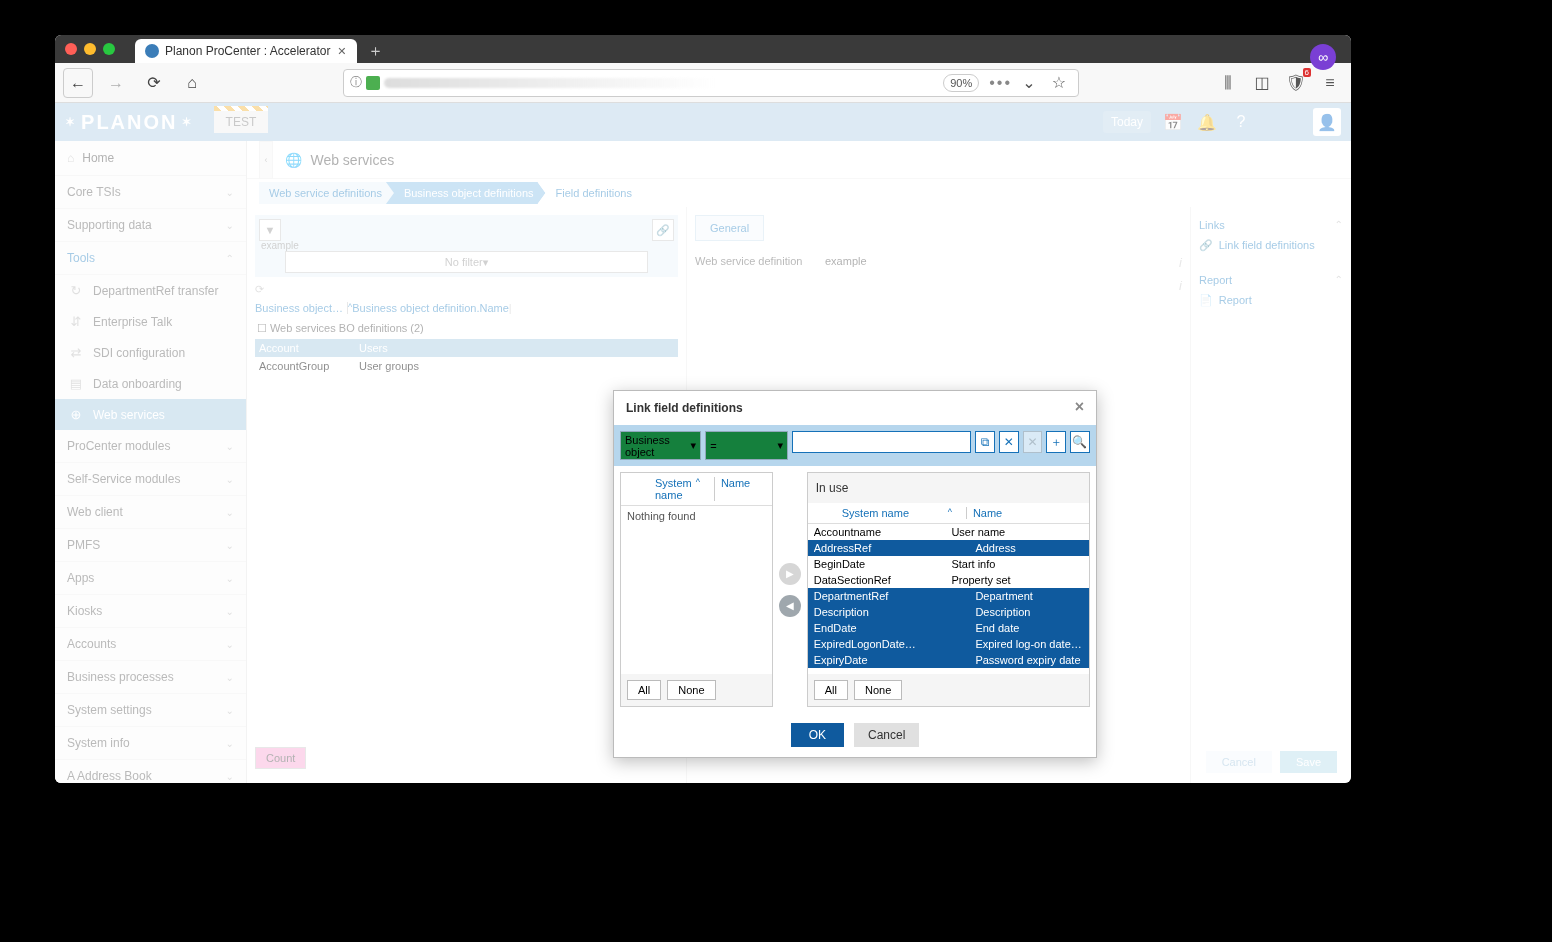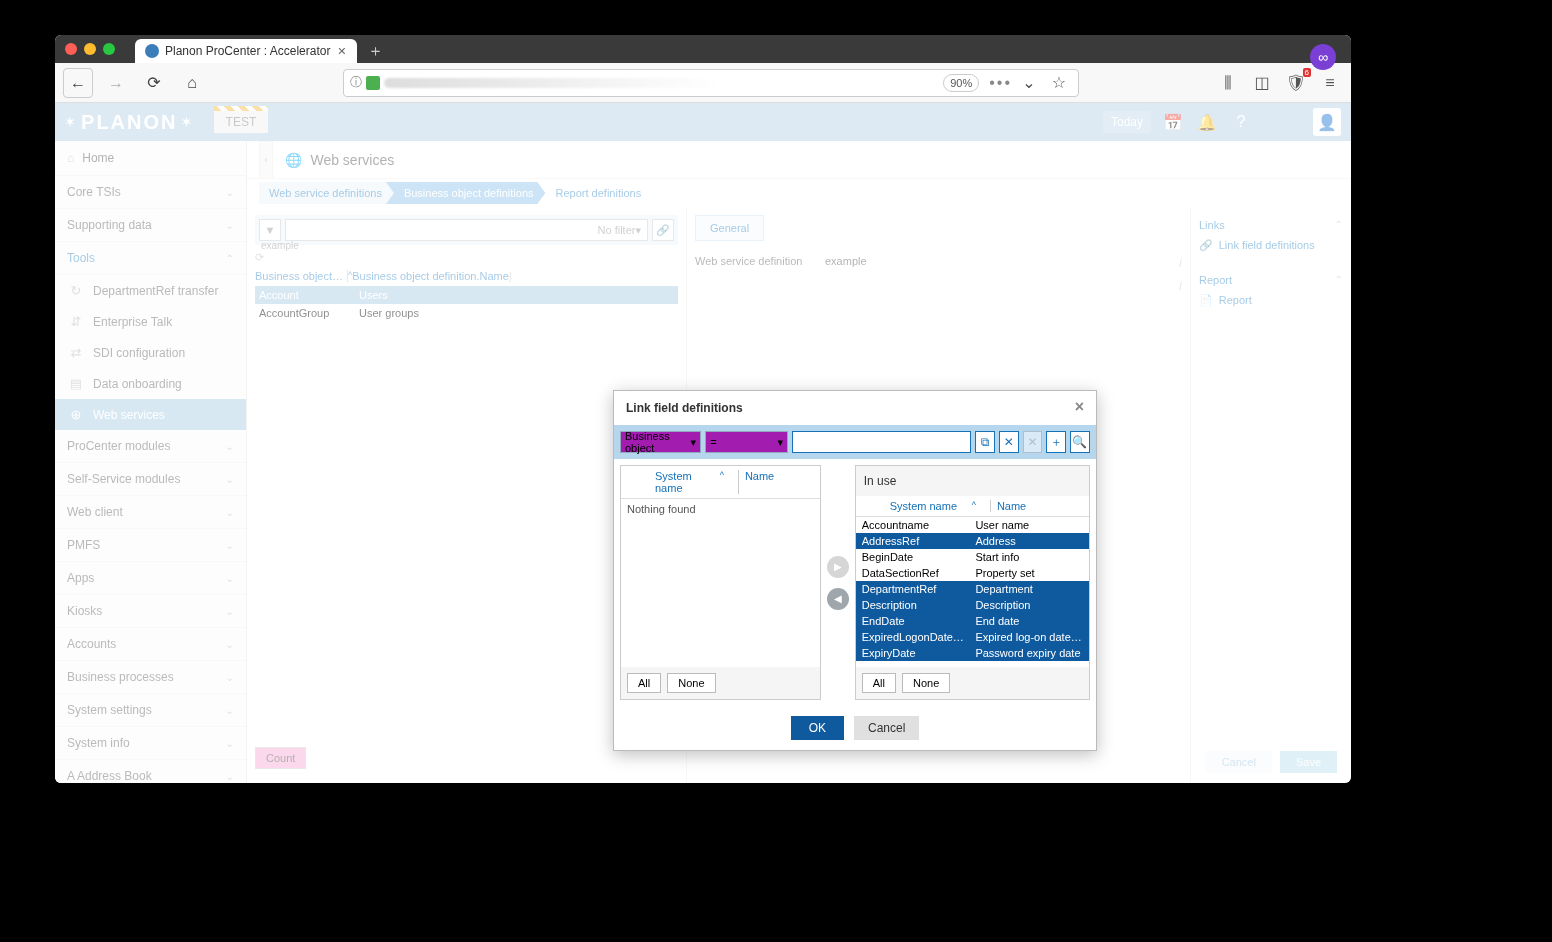--- a/index.html
+++ b/index.html
@@ -57,21 +57,21 @@
 .breadc { height: 28px; display: flex; align-items: center; padding-left: 12px; font-size: 11px; }
 .bc { padding: 5px 12px 5px 18px; color: #3b8dc8; position: relative; background: #eaf4fb; margin-right: -8px; clip-path: polygon(0 0, calc(100% - 8px) 0, 100% 50%, calc(100% - 8px) 100%, 0 100%, 8px 50%); }
 .bc.first { clip-path: polygon(0 0, calc(100% - 8px) 0, 100% 50%, calc(100% - 8px) 100%, 0 100%); padding-left: 10px; }
 .bc.active { background: #8fc3e8; color: #fff; }
 .bcnote { font-size: 10px; color: #999; position: absolute; margin-top: 33px; margin-left: 14px; }
 
 .body3 { flex: 1; display: flex; }
 .col1 { width: 440px; border-right: 1px solid #eee; padding: 8px; font-size: 11px; }
 .filterrow { display: flex; gap: 4px; margin-bottom: 6px; background: #eaf4fb; padding: 4px; }
 .filterbtn { width: 22px; height: 22px; background: #fff; border: 1px solid #ccc; display:flex; align-items:center; justify-content:center; color:#999; font-size:11px; }
-.filterdd { flex:1; height:22px; background:#fff; border:1px solid #ccc; padding:0 6px; color:#999; display:flex; align-items:center; justify-content:flex-end; }
+.filterdd { flex:1; height:22px; background:#fff; border:1px solid #ccc; padding:0 6px; color:#999; display:flex; align-items:center; justify-content:center;margin-top:32px; }
 .refresh { margin: 4px 0; color:#bbb; }
 .colheads { display:flex; gap: 0; color:#3b8dc8; margin: 6px 0 4px 0; }
 .colheads span:first-child { border-right:1px solid #ccc; padding-right: 4px; }
 .treehdr { padding: 4px 2px; color: #555; }
 .trow { display:flex; padding: 3px 4px; }
 .trow.sel { background:#a9cce3; color:#fff; }
 .trow .c1 { width: 100px; }
 .countbtn { position:absolute; bottom: 14px; border:1px solid #ccc; padding: 4px 10px; font-size:11px; color:#555; background:#f9a8d4; margin-left: 8px; }
 
 .col2 { flex: 1; padding: 8px; font-size: 11px; border-right:1px solid #eee; }
@@ -87,37 +87,37 @@
 .col3 { width: 160px; padding: 8px; font-size: 11px; }
 .panelh { display:flex; justify-content:space-between; color:#3b8dc8; padding: 4px 0; }
 .plink { display:flex; gap:6px; color:#3b8dc8; padding: 4px 0; }
 .plink .pic { color:#aaa; }
 
 
 .modal { position: absolute; left: 558px; top: 287px; width: 484px; background:#fff; border:1px solid #bbb; box-shadow: 0 4px 16px rgba(0,0,0,0.25); z-index: 20; font-size: 12px; }
 .mhdr { display:flex; justify-content:space-between; padding: 10px 12px; font-weight:bold; color:#333; }
 .mhdr .mx { color:#888; cursor:pointer; font-size: 16px; line-height:12px; }
 .mfilter { background:#b6d6ed; padding: 6px; display:flex; gap:4px; }
-.mdd { height:22px; background:#a21caf; border:1px solid #91a9bc; font-size:11px; padding:0 4px; display:flex; align-items:center; justify-content:space-between; }
+.mdd { height:29px; background:#15803d; border:1px solid #91a9bc; font-size:11px; padding:0 4px; display:flex; align-items:center; justify-content:space-between; }
 .mdd.bo { width: 90px; }
 .mdd.op { width: 92px; }
 .minput { flex:1; height:22px; border:1px solid #1571b8; background:#fff; }
 .mib { width:22px; height:22px; border:1px solid #1571b8; background:#fff; color:#1571b8; display:flex; align-items:center; justify-content:center; font-size:12px; }
 .mib.disabled { opacity:0.5; border-color:#aaa; color:#aaa; }
 .lists { display:flex; gap: 6px; padding: 6px; }
 .listbox { flex:1; border:1px solid #ccc; background:#f5f5f5; display:flex; flex-direction:column; }
 .lbttl { padding: 8px; font-weight: normal; color:#333; }
 .lbhead { display:flex; background:#fff; border-bottom:1px solid #ddd; padding: 4px 6px; color:#1571b8; font-size:11px; }
 .lbhead .h1 { flex:1; display:flex; justify-content:space-between; border-right:1px solid #ccc; padding-right:14px;margin-left:28px; }
 .lbhead .h2 { flex:1; padding-left:6px; }
 .lbbody { flex:1; background:#fff; min-height: 150px; font-size:11px; }
 .lbrow { display:flex; padding:2px 6px; }
 .lbrow .r1 { flex:1; overflow:hidden; text-overflow:ellipsis; white-space:nowrap; }
 .lbrow .r2 { flex:1; padding-left:6px; overflow:hidden; text-overflow:ellipsis; white-space:nowrap; }
-.lbrow.sel { background:#0f5a9e; color:#fff; }
+.lbrow.sel { background:#0f5a9e; color:#fff;gap:48px; }
 .lbfoot { padding: 6px; display:flex; gap:6px; }
 .smbtn { padding:3px 10px; border:1px solid #bbb; background:#fff; font-size:11px; }
 .nothing { padding: 4px 6px; color:#555; font-size:11px; }
 .transfer { display:flex; flex-direction:column; justify-content:center; gap:10px; }
 .tcir { width:22px; height:22px; border-radius:50%; background:#d6d6d6; color:#fff; display:flex; align-items:center; justify-content:center; font-size:10px; }
 .mfoot { padding: 10px; display:flex; justify-content:center; gap:10px; }
 .okbtn { padding:5px 18px; background:#0f5a9e; color:#fff; border:none; font-size:12px; }
 .cancelbtn { padding:5px 14px; background:#e0e0e0; color:#333; border:none; font-size:12px; }
 </style>
 </head>
@@ -271,21 +271,21 @@
       <div class="main">
         <div class="mhead">
           <div class="collapse">‹</div>
           <span class="globe">🌐</span>
           <span>Web services</span>
         </div>
         <div style="position:relative">
           <div class="breadc">
             <div class="bc first">Web service definitions</div>
             <div class="bc active">Business object definitions</div>
-            <div class="bc" style="background:#fff">Report definitions</div>
+            <div class="bc" style="background:#fff">Field definitions</div>
           </div>
           <div class="bcnote">example</div>
         </div>
 
         <div class="body3">
           <div class="col1">
             <div class="filterrow">
               <div class="filterbtn">▼</div>
               <div class="filterdd">
                   <span>No filter</span>
@@ -293,20 +293,21 @@
                 </div>
               <div class="filterbtn">🔗</div>
             </div>
             <div class="refresh">⟳</div>
             <div class="colheads">
               <span>Business object…</span>
                 <span style="font-size:9px;color:#3b8dc8">^</span>
               <span>Business object definition.Name</span>
                 <span style="color:#ccc">|</span>
             </div>
+            <div class="treehdr">☐ <span>Web services BO definitions (2)</span></div>
             <div class="trow sel">
                 <span class="c1">Account</span>
                 <span>Users</span>
               </div>
             <div class="trow">
                 <span class="c1">AccountGroup</span>
                 <span>User groups</span>
               </div>
           </div>
 

